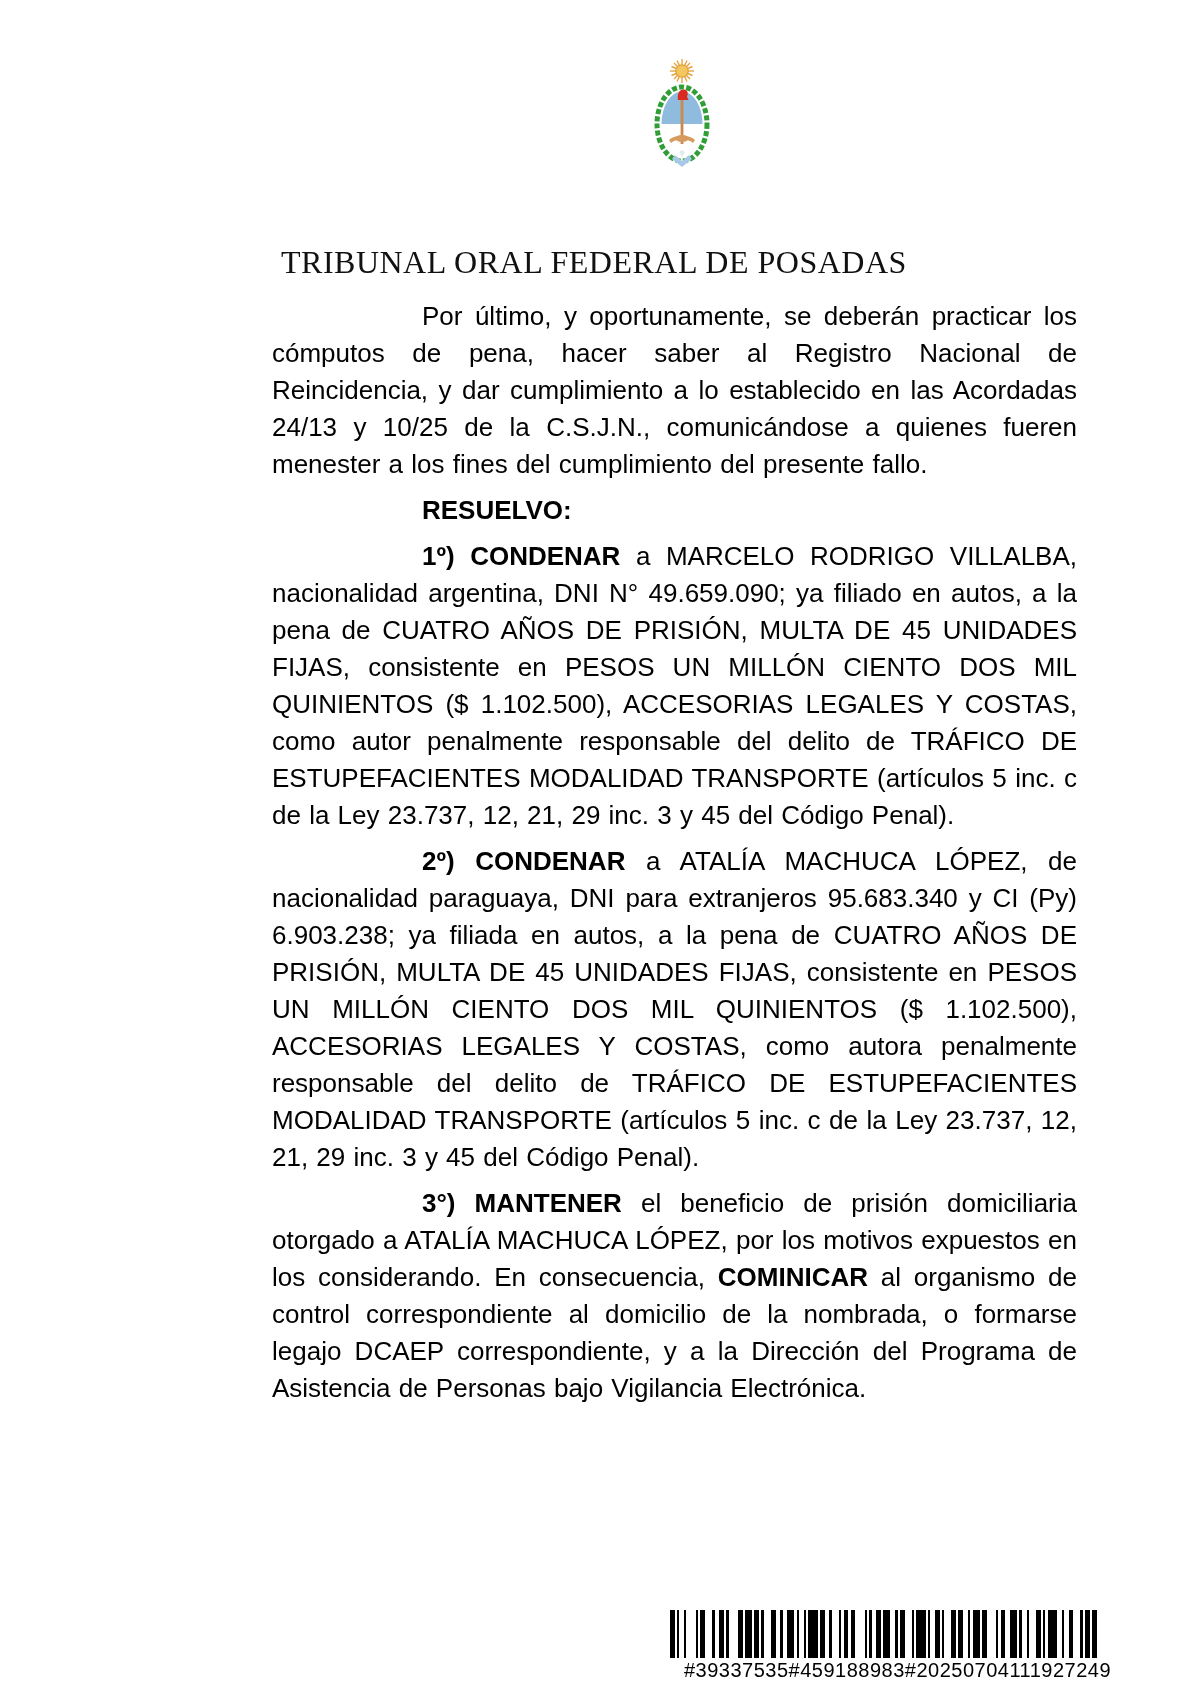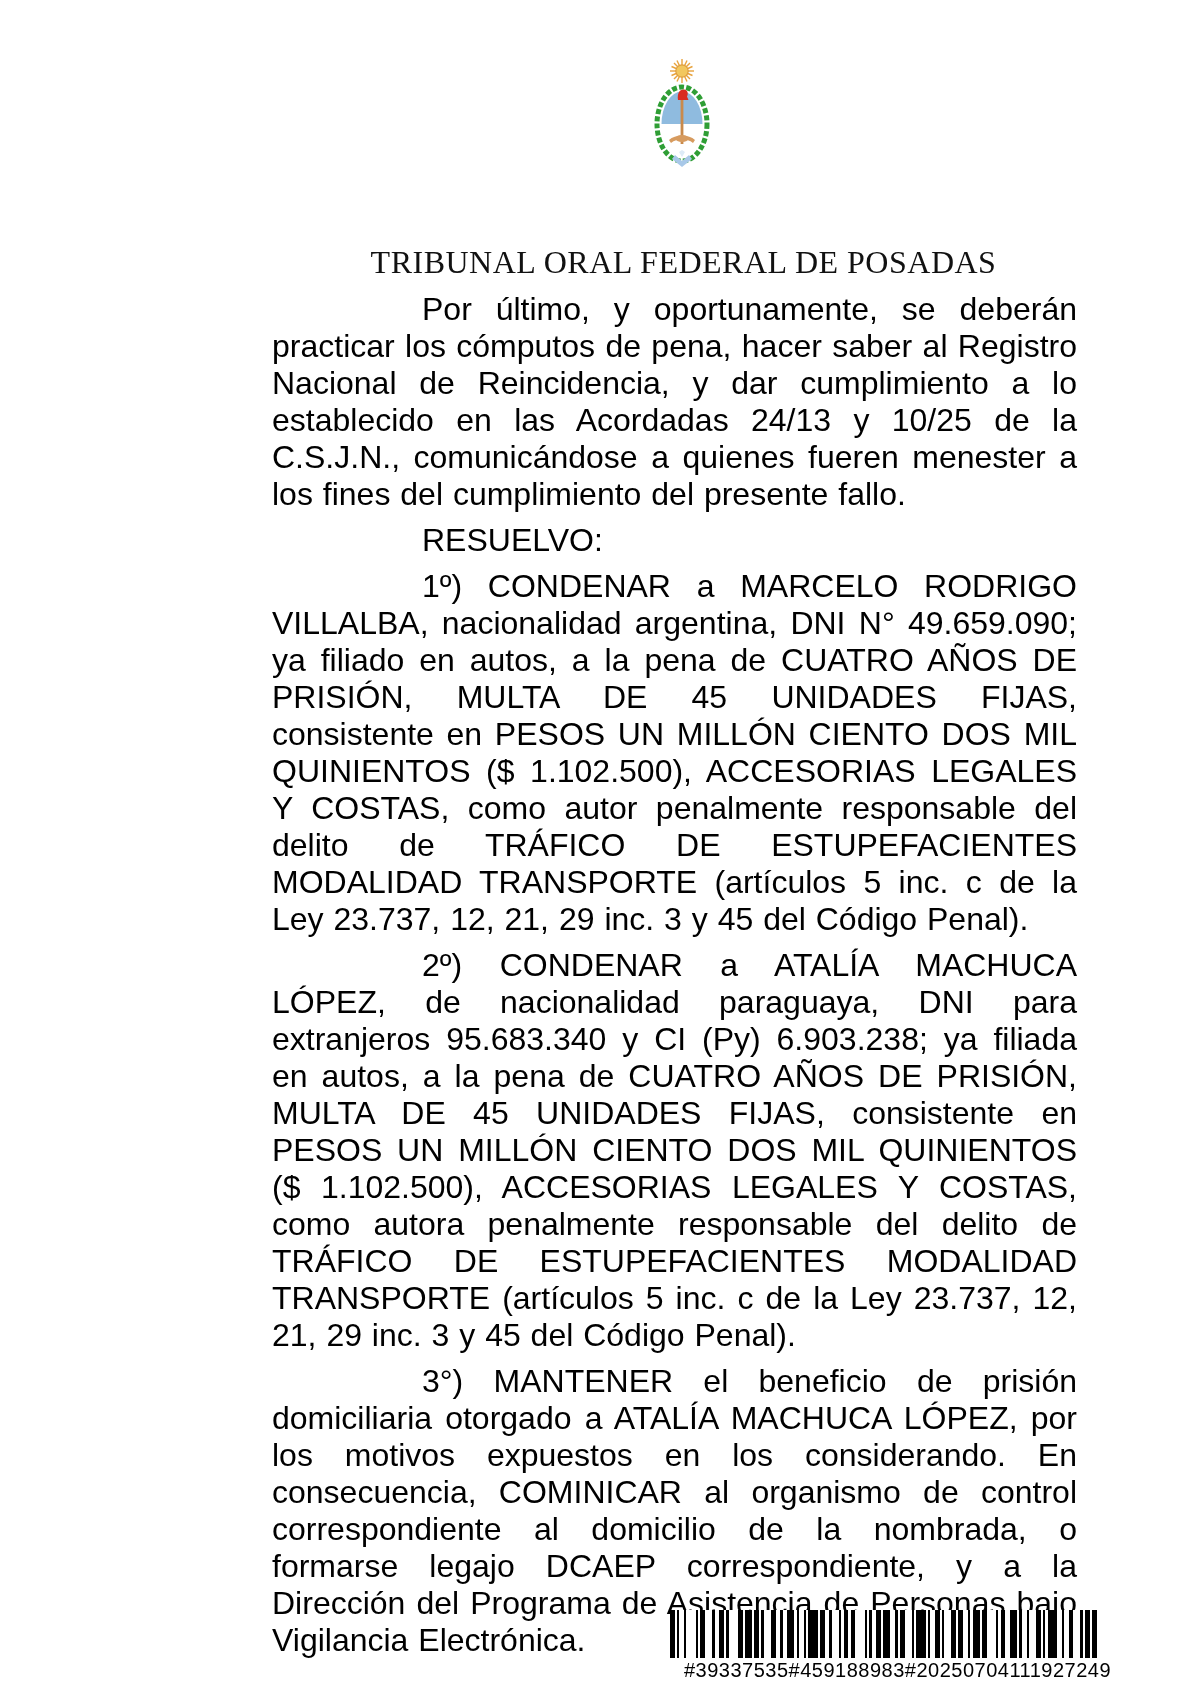--- a/index.html
+++ b/index.html
@@ -30,44 +30,44 @@
     font-size: 25px;
     line-height: 30px;
     color: #1a1a1a;
   }
   .court-title {
     position: absolute;
     left: 281px;
     top: 243px;
     width: 805px;
     margin: 0;
-    text-align: center;
+    text-align: left;
     font-family: "Liberation Serif", "DejaVu Serif", serif;
     font-weight: 400;
     font-size: 32px;
     line-height: 38px;
     letter-spacing: 0.5px;
     color: #111111;
   }
   
   .doc-body {
     position: absolute;
     left: 272px;
-    top: 291px;
+    top: 298px;
     width: 805px;
-    font-size: 32px;
+    font-size: 26px;
     line-height: 37px;
   }
   .doc-body p {
     margin: 0 0 9px 0;
     text-align: justify;
     text-indent: 150px;
     word-spacing: 1px;
   }
-  .doc-body .b { font-weight: normal; }
+  .doc-body .b { font-weight: bold; }
   
   .barcode-wrap {
     position: absolute;
     left: 670px;
     top: 1610px;
     width: 455px;
   }
   .barcode-bars {
     display: flex;
     height: 48px;

